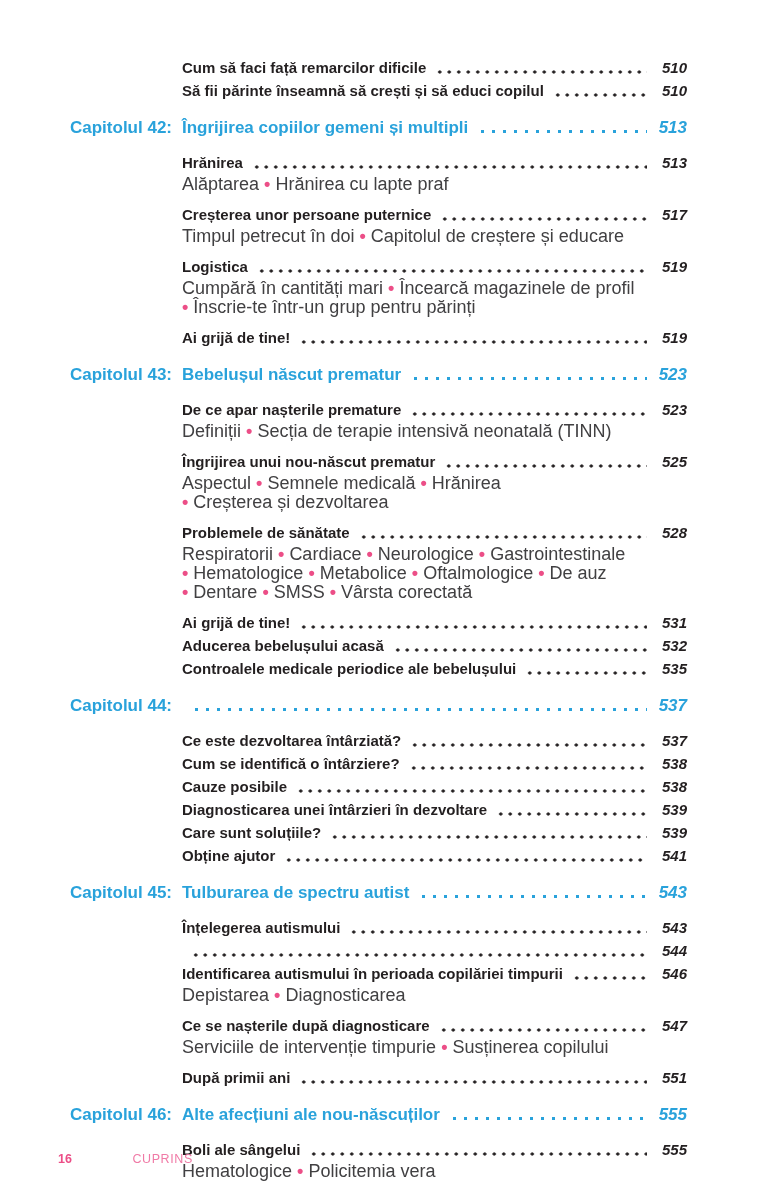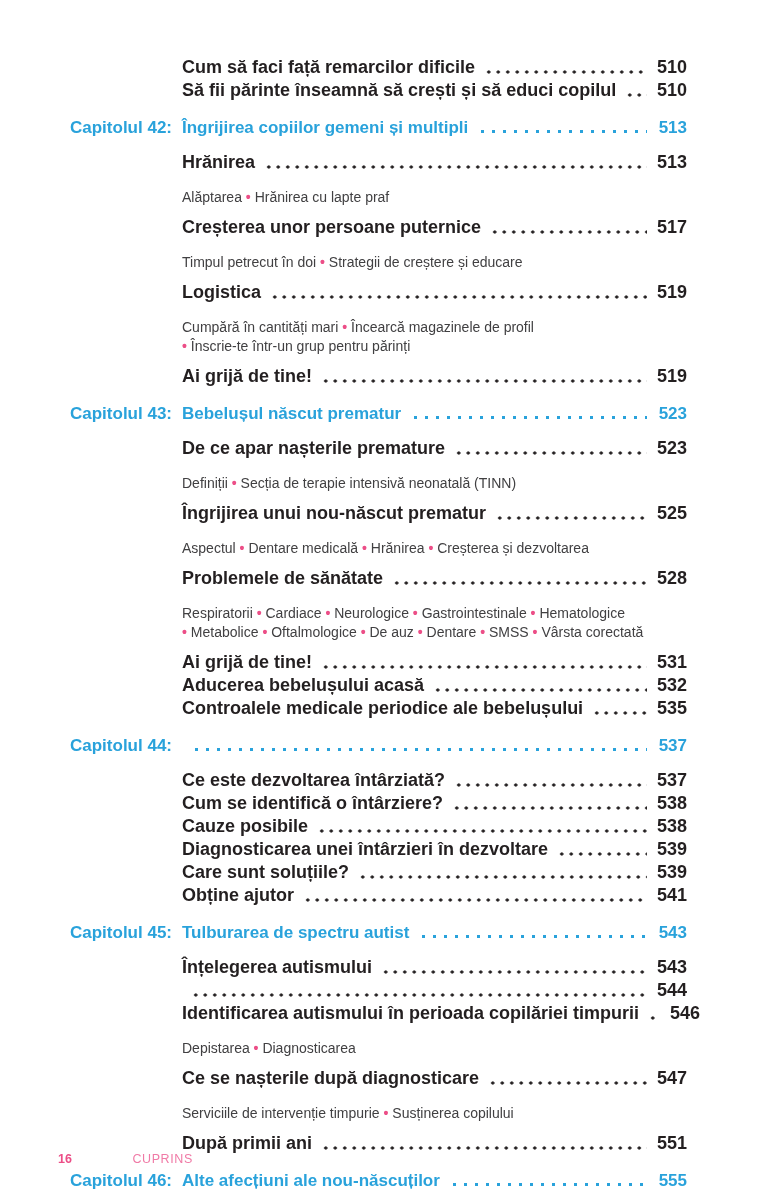--- a/index.html
+++ b/index.html
@@ -19,33 +19,33 @@
 
   
   .chapter-row{
     display:flex;align-items:flex-end;
     font-weight:bold;font-size:17px;line-height:25px;
     color:var(--blue);
     margin:13px 0 11px 0;
   }
   .chapter-label{width:112px;flex:none;}
   .chapter-title{flex:none;white-space:nowrap;}
-  .page-num{flex:none;min-width:34px;text-align:right;}
+  .page-num{flex:none;min-width:34px;text-align:right;font-style:italic;}
 
   
   .entry{margin-left:112px;}
   .entry.has-sub{margin-bottom:9px;}
   .entry-head{
     display:flex;align-items:flex-end;
-    font-weight:bold;font-size:18px;line-height:23px;color:var(--ink);
+    font-weight:bold;font-size:15px;line-height:23px;color:var(--ink);
   }
   .entry-title{flex:none;white-space:nowrap;}
   .entry-sub{
-    font-size:14px;line-height:19px;color:var(--gray);
-    max-width:500px;margin-top:14px;
+    font-size:18px;line-height:19px;color:var(--gray);
+    max-width:500px;margin-top:1px;
   }
   .sub-item{display:inline-block;}
   .bullet{color:var(--pink);font-weight:bold;}
 
   
   .leader{
     flex:1 1 auto;min-width:14px;align-self:stretch;
     margin:0 6px 0 7px;
     background-repeat:repeat-x;
   }
@@ -97,21 +97,21 @@
           <span class="page-num">513</span>
         </div>
         <div class="entry-sub"><span class="sub-item"><span>Alăptarea</span></span> <span class="sub-item"><span class="bullet">•</span> <span>Hrănirea cu lapte praf</span></span> </div>
       </div>
       <div class="entry has-sub">
         <div class="entry-head">
           <span class="entry-title">Creșterea unor persoane puternice</span>
           <span class="leader"></span>
           <span class="page-num">517</span>
         </div>
-        <div class="entry-sub"><span class="sub-item"><span>Timpul petrecut în doi</span></span> <span class="sub-item"><span class="bullet">•</span> <span>Strategii de creștere și educare</span></span> </div>
+        <div class="entry-sub"><span class="sub-item"><span>Timpul petrecut în doi</span></span> <span class="sub-item"><span class="bullet">•</span> <span>Capitolul de creștere și educare</span></span> </div>
       </div>
       <div class="entry has-sub">
         <div class="entry-head">
           <span class="entry-title">Logistica</span>
           <span class="leader"></span>
           <span class="page-num">519</span>
         </div>
         <div class="entry-sub"><span class="sub-item"><span>Cumpără în cantități mari</span></span> <span class="sub-item"><span class="bullet">•</span> <span>Încearcă magazinele de profil</span></span> <span class="sub-item"><span class="bullet">•</span> <span>Înscrie-te într-un grup pentru părinți</span></span> </div>
       </div>
       <div class="entry">
@@ -134,21 +134,21 @@
           <span class="page-num">523</span>
         </div>
         <div class="entry-sub"><span class="sub-item"><span>Definiții</span></span> <span class="sub-item"><span class="bullet">•</span> <span>Secția de terapie intensivă neonatală (TINN)</span></span> </div>
       </div>
       <div class="entry has-sub">
         <div class="entry-head">
           <span class="entry-title">Îngrijirea unui nou-născut prematur</span>
           <span class="leader"></span>
           <span class="page-num">525</span>
         </div>
-        <div class="entry-sub"><span class="sub-item"><span>Aspectul</span></span> <span class="sub-item"><span class="bullet">•</span> <span>Dentare medicală</span></span> <span class="sub-item"><span class="bullet">•</span> <span>Hrănirea</span></span> <span class="sub-item"><span class="bullet">•</span> <span>Creșterea și dezvoltarea</span></span> </div>
+        <div class="entry-sub"><span class="sub-item"><span>Aspectul</span></span> <span class="sub-item"><span class="bullet">•</span> <span>Semnele medicală</span></span> <span class="sub-item"><span class="bullet">•</span> <span>Hrănirea</span></span> <span class="sub-item"><span class="bullet">•</span> <span>Creșterea și dezvoltarea</span></span> </div>
       </div>
       <div class="entry has-sub">
         <div class="entry-head">
           <span class="entry-title">Problemele de sănătate</span>
           <span class="leader"></span>
           <span class="page-num">528</span>
         </div>
         <div class="entry-sub"><span class="sub-item"><span>Respiratorii</span></span> <span class="sub-item"><span class="bullet">•</span> <span>Cardiace</span></span> <span class="sub-item"><span class="bullet">•</span> <span>Neurologice</span></span> <span class="sub-item"><span class="bullet">•</span> <span>Gastrointestinale</span></span> <span class="sub-item"><span class="bullet">•</span> <span>Hematologice</span></span> <span class="sub-item"><span class="bullet">•</span> <span>Metabolice</span></span> <span class="sub-item"><span class="bullet">•</span> <span>Oftalmologice</span></span> <span class="sub-item"><span class="bullet">•</span> <span>De auz</span></span> <span class="sub-item"><span class="bullet">•</span> <span>Dentare</span></span> <span class="sub-item"><span class="bullet">•</span> <span>SMSS</span></span> <span class="sub-item"><span class="bullet">•</span> <span>Vârsta corectată</span></span> </div>
       </div>
       <div class="entry">

